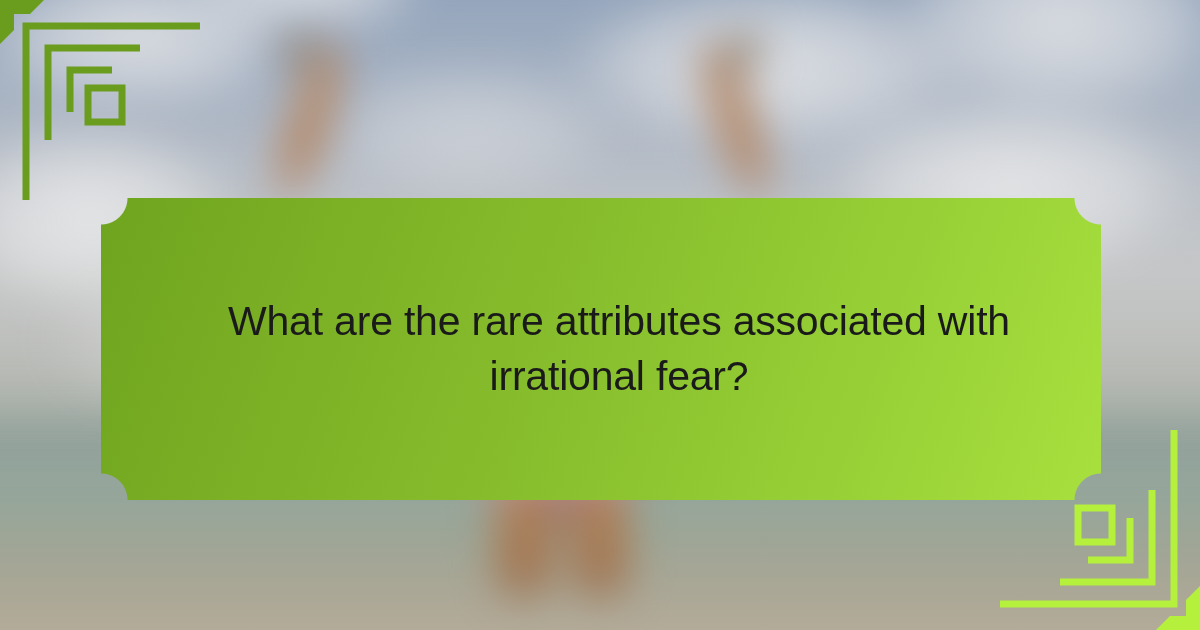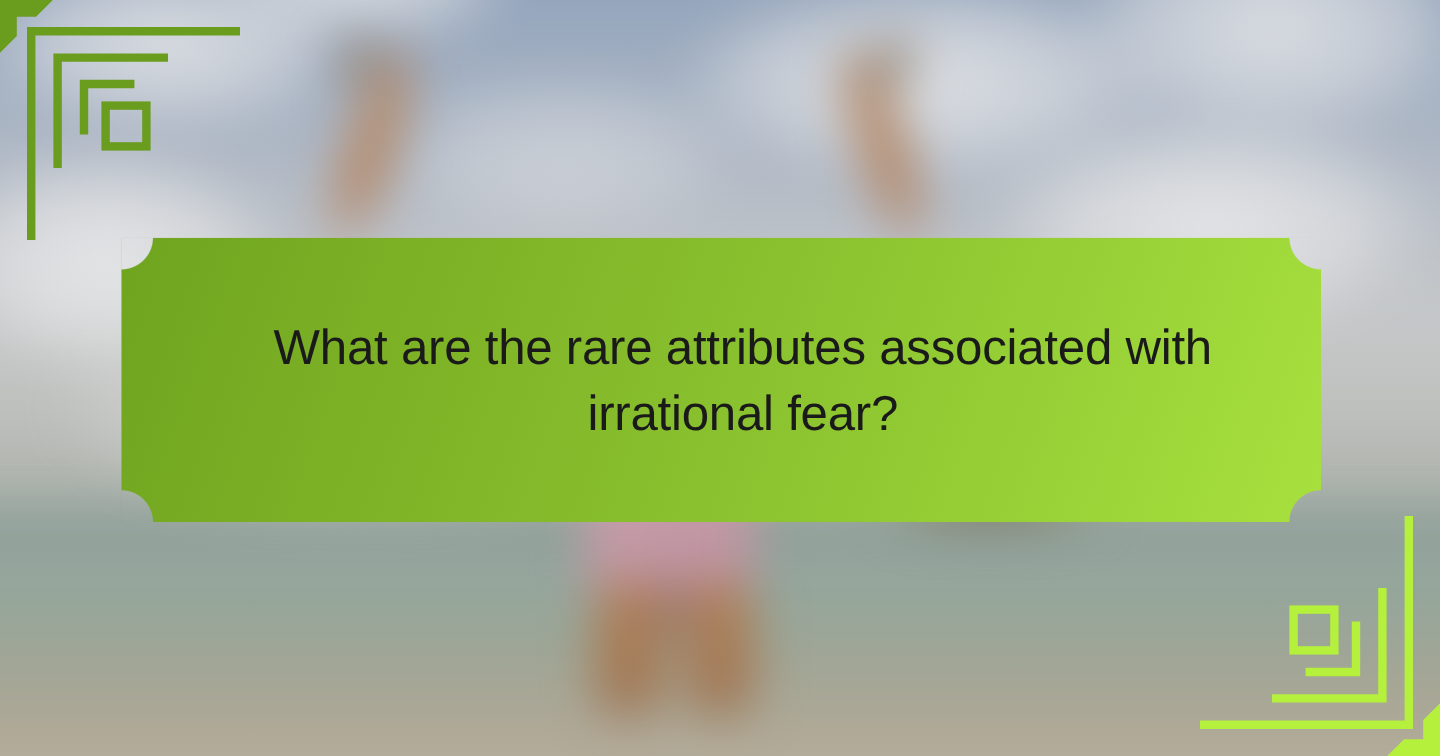--- a/index.html
+++ b/index.html
@@ -151,21 +151,21 @@
   
   .ornament { position:absolute; }
   .ornament svg { display:block; }
   .ornament-tl { left:0;  top:0; }
   .ornament-br { right:0; bottom:0; }
 
   
   .quote-card {
     position:absolute;
     left:101px; top:198px;
-    width:1000px; height:237px;
+    width:1000px; height:302px;
     background:linear-gradient(110deg, #6fa420 0%, #7cb025 22%, #89c02e 50%, #97d036 75%, #a8e03e 100%);
     display:flex;
     align-items:center;
     justify-content:center;
     
     -webkit-mask:
       radial-gradient(circle 26px at 0 0,     transparent 0 26px, #000 27px),
       radial-gradient(circle 26px at 100% 0,  transparent 0 26px, #000 27px),
       radial-gradient(circle 26px at 0 100%,  transparent 0 26px, #000 27px),
       radial-gradient(circle 26px at 100% 100%, transparent 0 26px, #000 27px);

